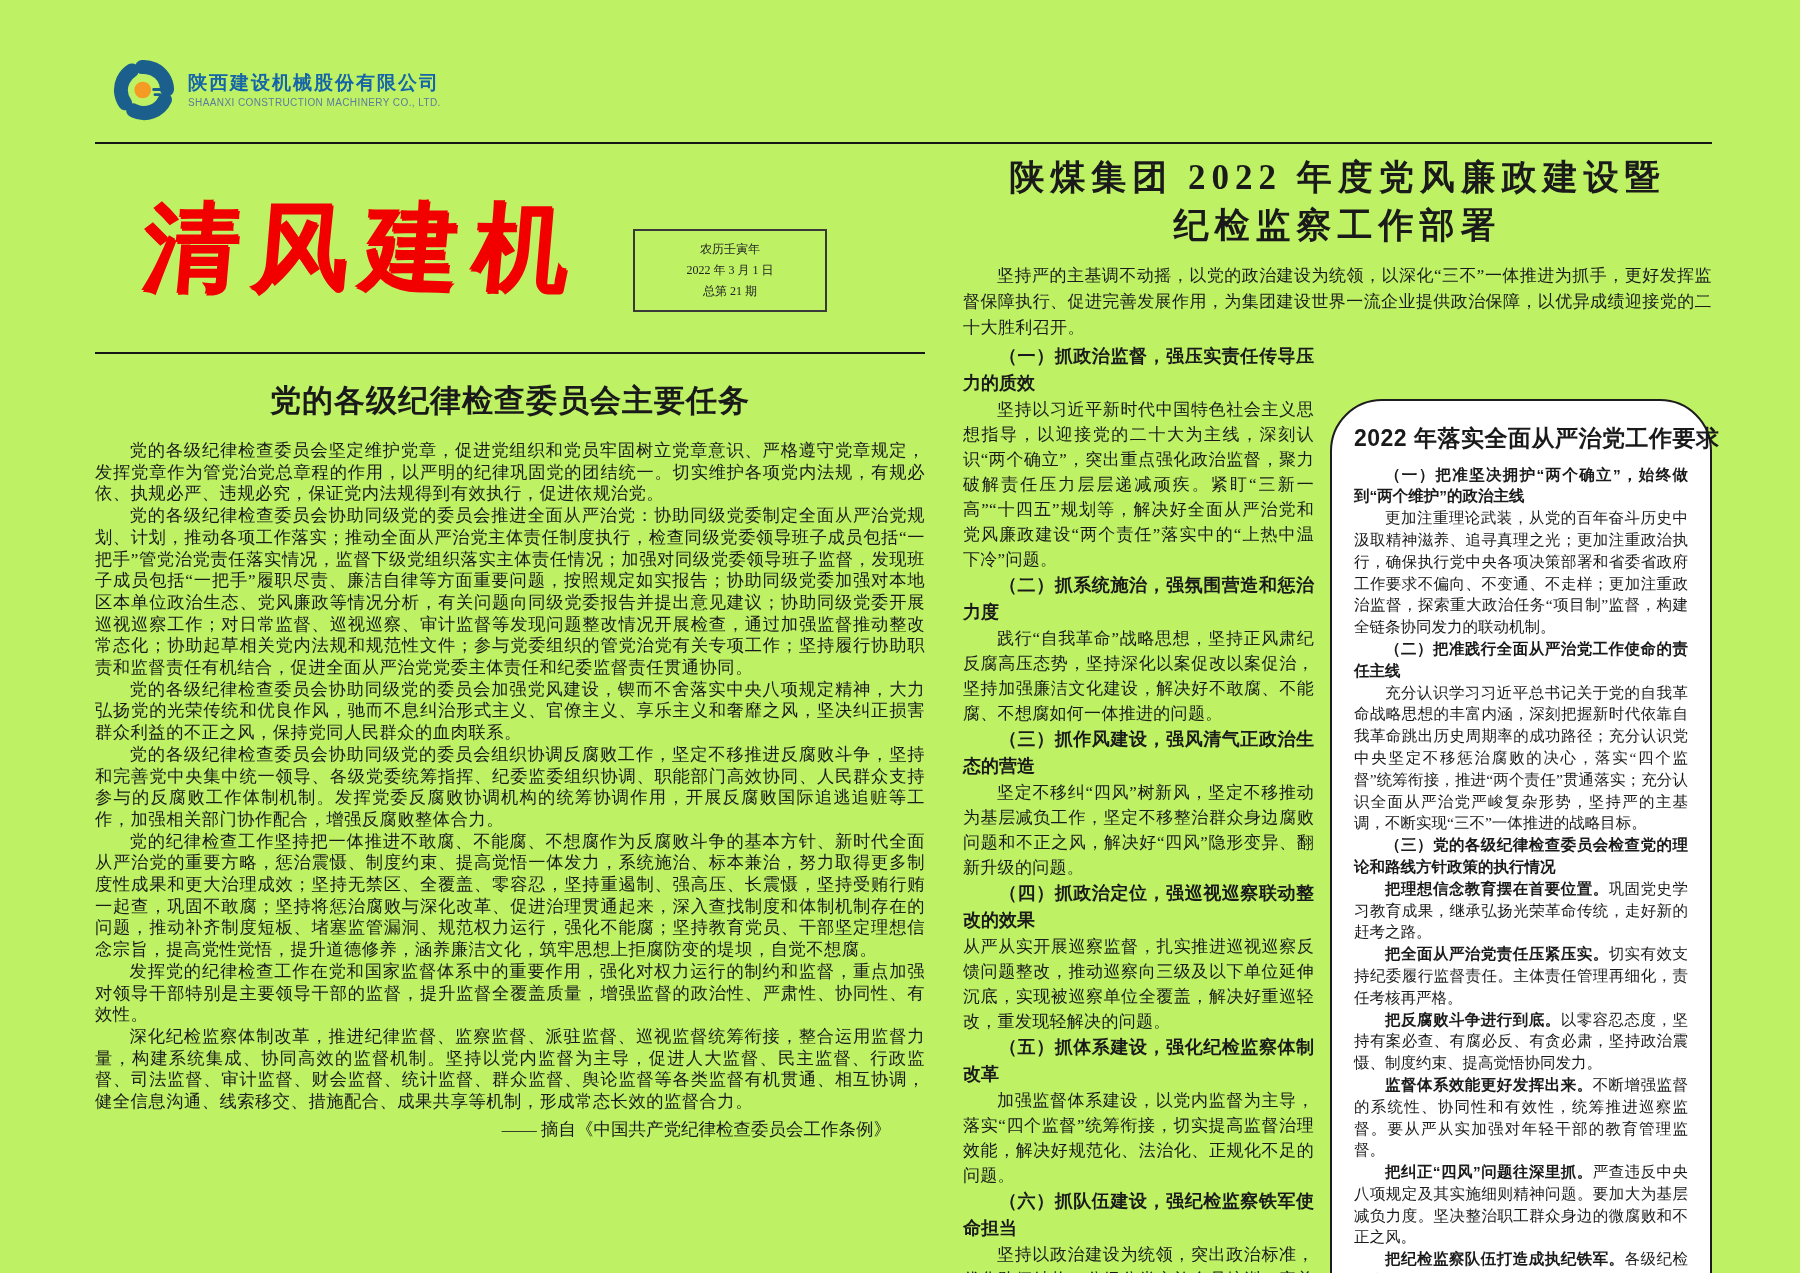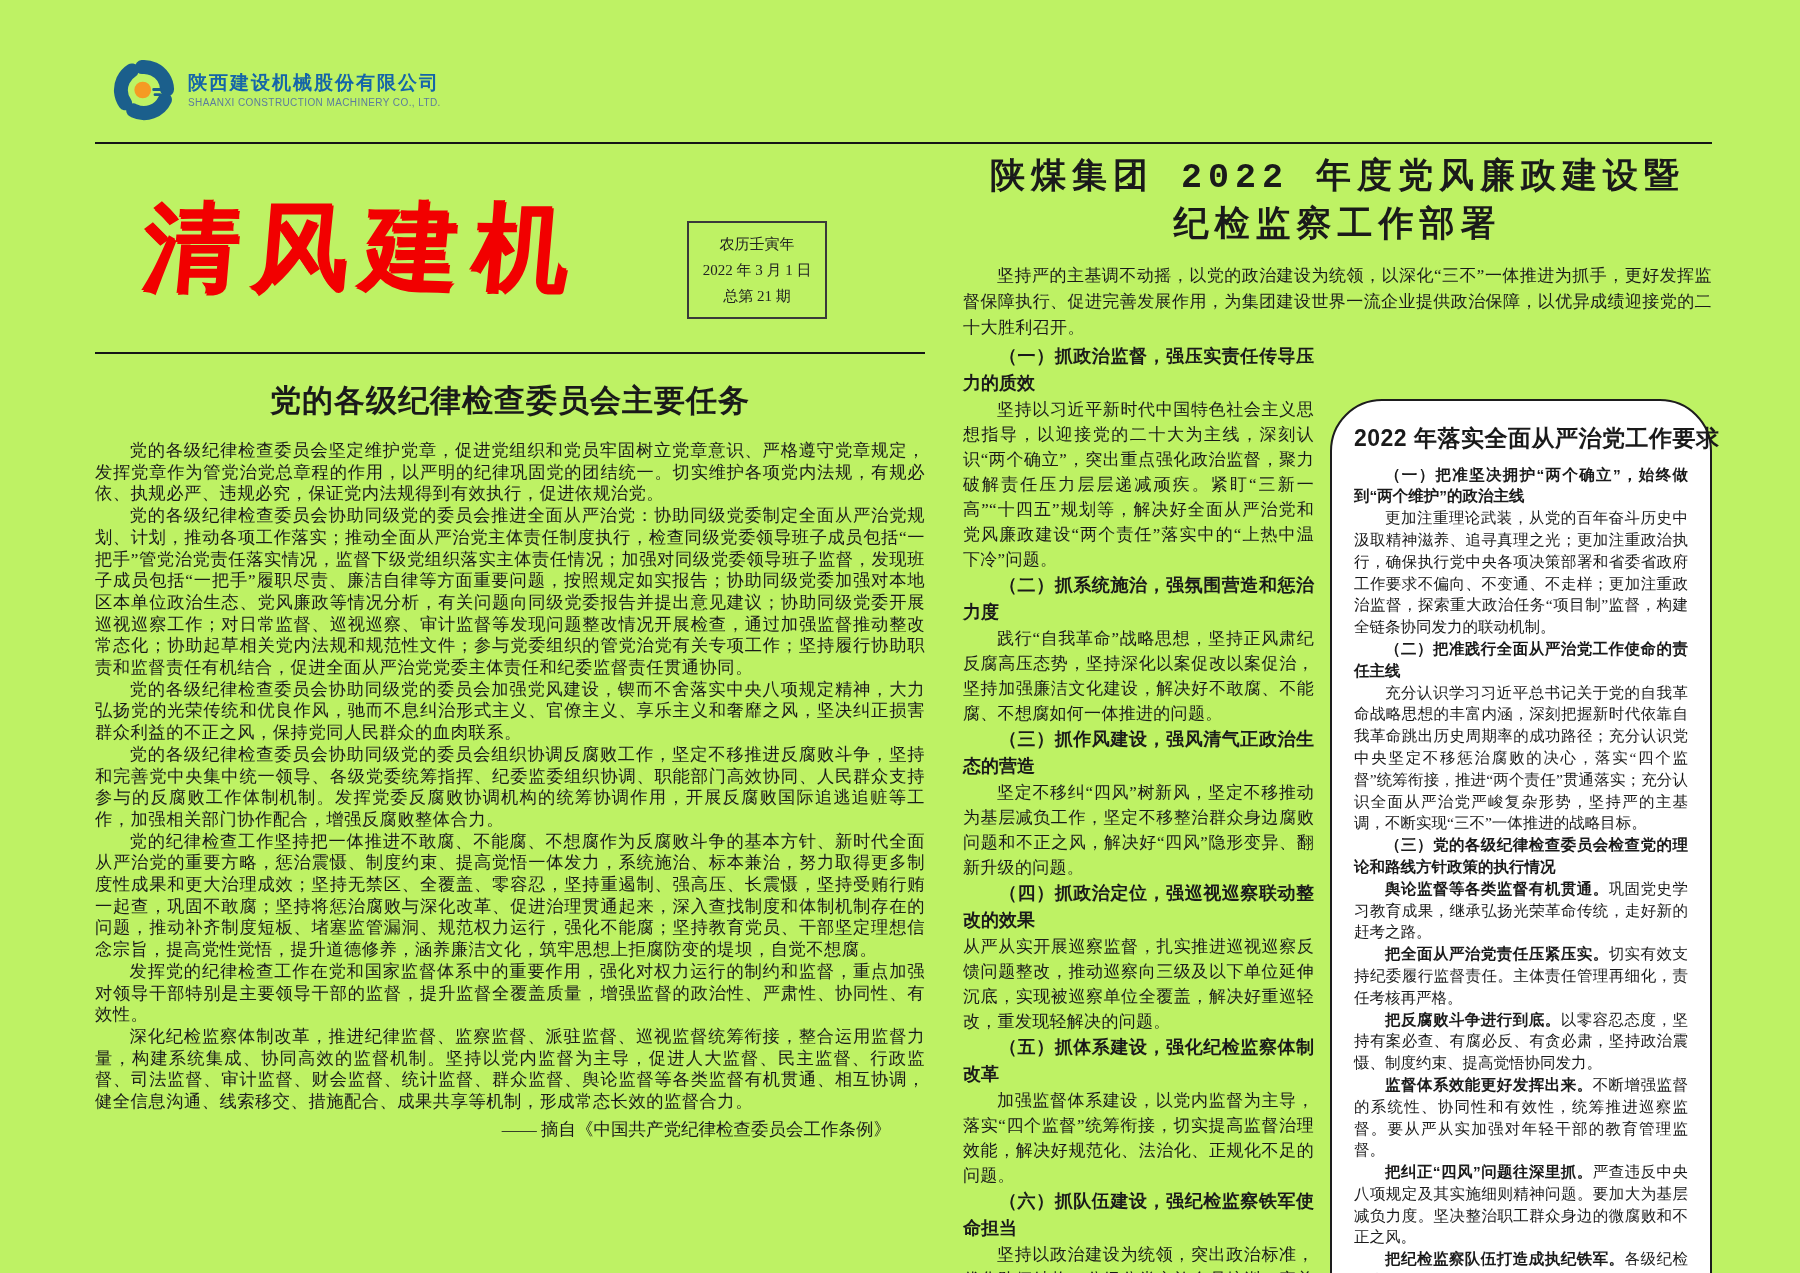--- a/index.html
+++ b/index.html
@@ -18,33 +18,33 @@
   
   .columns{position:absolute;left:95px;top:150px;width:1617px;display:flex;gap:38px;}
   .left-col{width:830px;}
   .right-col{width:749px;}
 
   
   .masthead{height:198px;display:flex;align-items:center;position:relative;}
   .paper-title{font-size:96px;font-weight:bold;color:var(--masthead-red,#f20000);
                letter-spacing:14px;margin-left:48px;white-space:nowrap;
                transform:skewX(-5deg);text-shadow:1.5px 1.5px 0 var(--masthead-red,#f20000);}
-  .date-box{margin-left:auto;margin-right:98px;border:2px solid #3a3a3a;padding:8px 4px;
-            text-align:center;font-size:15px;line-height:1.75;color:#222;margin-top:42px;min-width:128px;}
+  .date-box{margin-left:auto;margin-right:98px;border:2px solid #3a3a3a;padding:8px 31px;
+            text-align:center;font-size:12px;line-height:1.75;color:#222;margin-top:42px;min-width:128px;}
   .left-rule{border:none;border-top:2px solid #161616;margin:4px 0 0;}
 
   
   .left-title{text-align:center;font-size:31px;font-weight:bold;letter-spacing:1px;margin:26px 0 18px;}
   .left-body p.para{font-size:17.3px;line-height:21.7px;letter-spacing:0.5px;
                     text-align:justify;text-indent:2em;margin:0;}
   .attribution{text-align:right;padding-right:34px;font-size:17.5px;margin-top:4px;}
 
   
   .right-title{text-align:center;font-size:35px;font-weight:bold;letter-spacing:6px;
-               line-height:1.38;margin:4px 0 12px;font-family:Liberation Mono, monospace;}
+               line-height:1.38;margin:4px 0 12px;}
   .intro{font-size:17px;line-height:26px;text-align:justify;text-indent:2em;margin:0 0 2px;letter-spacing:0.4px;}
   .sec-h{font-weight:bold;font-size:18px;line-height:27px;text-indent:2em;text-align:justify;margin:0;}
   .sec-p{font-size:17px;line-height:25px;text-align:justify;text-indent:2em;margin:0;letter-spacing:0.3px;}
   .sec-p.noindent{text-indent:0;}
 
   
   .req-box{float:right;width:334px;margin:56px 0 8px 16px;border:2.5px solid #1d1d1d;
            border-radius:52px;padding:16px 22px 26px;background:#fff;}
   .req-title{text-align:center;font-size:23px;font-weight:bold;letter-spacing:0.5px;margin:6px 0 10px;
              font-family:"Liberation Sans","DejaVu Sans",sans-serif;white-space:nowrap;}
@@ -108,21 +108,21 @@
       <p class="intro">坚持严的主基调不动摇，以党的政治建设为统领，以深化“三不”一体推进为抓手，更好发挥监督保障执行、促进完善发展作用，为集团建设世界一流企业提供政治保障，以优异成绩迎接党的二十大胜利召开。</p>
 
       <aside class="req-box">
         <div class="req-title">2022 年落实全面从严治党工作要求</div>
         <div id="req-items">
             <p class="rq-h">（一）把准坚决拥护“两个确立”，始终做到“两个维护”的政治主线</p>
             <p class="rq-p"><span>更加注重理论武装，从党的百年奋斗历史中汲取精神滋养、追寻真理之光；更加注重政治执行，确保执行党中央各项决策部署和省委省政府工作要求不偏向、不变通、不走样；更加注重政治监督，探索重大政治任务“项目制”监督，构建全链条协同发力的联动机制。</span></p>
             <p class="rq-h">（二）把准践行全面从严治党工作使命的责任主线</p>
             <p class="rq-p"><span>充分认识学习习近平总书记关于党的自我革命战略思想的丰富内涵，深刻把握新时代依靠自我革命跳出历史周期率的成功路径；充分认识党中央坚定不移惩治腐败的决心，落实“四个监督”统筹衔接，推进“两个责任”贯通落实；充分认识全面从严治党严峻复杂形势，坚持严的主基调，不断实现“三不”一体推进的战略目标。</span></p>
             <p class="rq-h">（三）党的各级纪律检查委员会检查党的理论和路线方针政策的执行情况</p>
-            <p class="rq-p"><b>舆论监督等各类监督有机贯通。</b><span>巩固党史学习教育成果，继承弘扬光荣革命传统，走好新的赶考之路。</span></p>
+            <p class="rq-p"><b>把理想信念教育摆在首要位置。</b><span>巩固党史学习教育成果，继承弘扬光荣革命传统，走好新的赶考之路。</span></p>
             <p class="rq-p"><b>把全面从严治党责任压紧压实。</b><span>切实有效支持纪委履行监督责任。主体责任管理再细化，责任考核再严格。</span></p>
             <p class="rq-p"><b>把反腐败斗争进行到底。</b><span>以零容忍态度，坚持有案必查、有腐必反、有贪必肃，坚持政治震慑、制度约束、提高觉悟协同发力。</span></p>
             <p class="rq-p"><b>监督体系效能更好发挥出来。</b><span>不断增强监督的系统性、协同性和有效性，统筹推进巡察监督。要从严从实加强对年轻干部的教育管理监督。</span></p>
             <p class="rq-p"><b>把纠正“四风”问题往深里抓。</b><span>严查违反中央八项规定及其实施细则精神问题。要加大为基层减负力度。坚决整治职工群众身边的微腐败和不正之风。</span></p>
             <p class="rq-p"><b>把纪检监察队伍打造成执纪铁军。</b><span>各级纪检监察机构要增强同腐败作斗争的意志，加强自身建设，提高自身免疫力，始终做党和人民的忠诚卫士。</span></p>
           </div>
       </aside>
 
       <div id="sections">
           <h3 class="sec-h">（一）抓政治监督，强压实责任传导压力的质效</h3>

